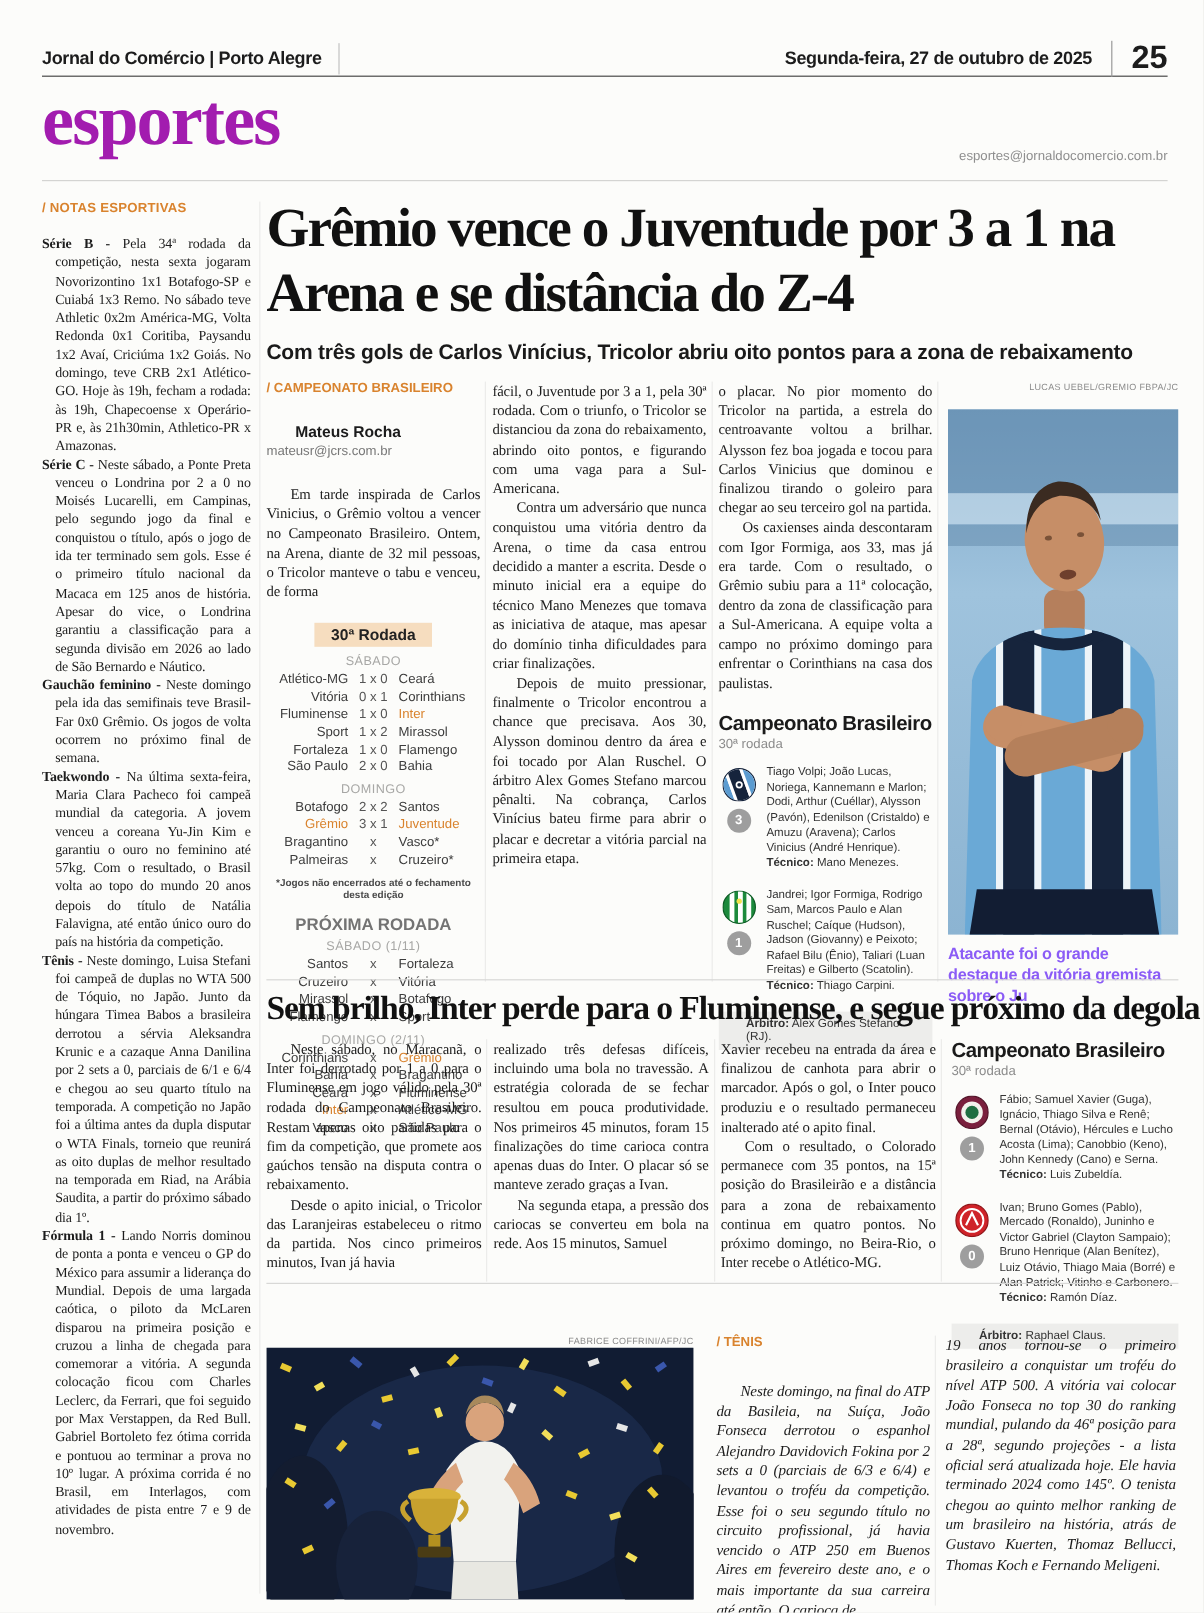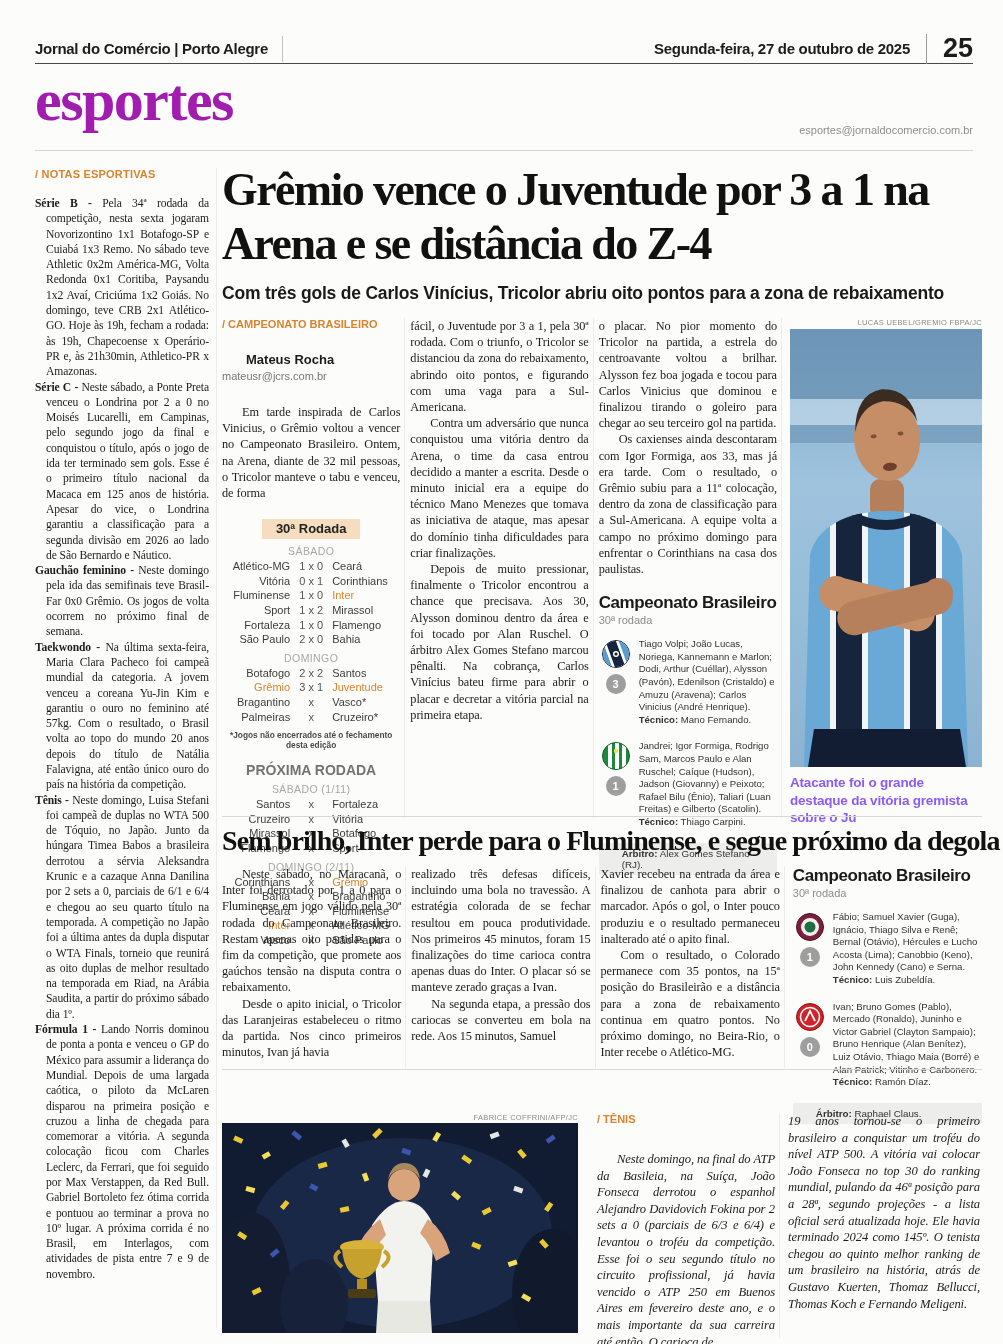--- a/index.html
+++ b/index.html
@@ -104,21 +104,21 @@
   .team { display:flex; margin-bottom:14px; }
   .tbadges { width:34px; display:flex; flex-direction:column; align-items:center; gap:6px; padding-top:2px; }
   .tscore { width:20px; height:20px; border-radius:50%; background:#9e9e9e; color:#fff;
     font-weight:bold; font-size:11px; display:flex; align-items:center; justify-content:center; }
   .ttext { flex:1; font-size:9.6px; line-height:12.6px; color:#333; padding-left:6px; }
   .refbar { background:#ededeb; font-size:9.8px; color:#333; padding:5px 23px; margin-top:4px; }
 
   
   .photo-credit {
     font-family:"Liberation Sans", sans-serif; font-size:7.5px; color:#8a8a8a;
-    letter-spacing:0.3px; text-align:right; margin-bottom:2px;
+    letter-spacing:0.3px; text-align:right; margin-bottom:14px;
   }
   .caption {
     font-family:"Liberation Sans", sans-serif; font-weight:bold; font-size:13.5px;
     line-height:17.5px; color:#8b5cf6; margin-top:7px; letter-spacing:-0.2px;
   }
 
   .hrule { position:absolute; left:0; width:760px; border-top:1px solid #d8d8d6; }
 
   .headline2 {
     position:absolute; left:0; font-weight:bold; font-size:28px; letter-spacing:-0.9px; color:#111;
@@ -313,21 +313,21 @@
                   <rect x="6" y="0" width="2.5" height="28" fill="#fff"></rect>
                   <rect x="8.5" y="0" width="10" height="28" fill="#16243c"></rect>
                   <rect x="18.5" y="0" width="2.5" height="28" fill="#fff"></rect>
                   <rect x="21" y="0" width="9" height="28" fill="#5b9bd0"></rect>
                 </g>
                 <circle cx="14" cy="14" r="3" fill="#fff"></circle>
                 <circle cx="14" cy="14" r="1.6" fill="#16243c"></circle>
               </svg>
               <div class="tscore">3</div>
             </div>
-            <div class="ttext"><span>Tiago Volpi; João Lucas, Noriega, Kannemann e Marlon; Dodi, Arthur (Cuéllar), Alysson (Pavón), Edenilson (Cristaldo) e Amuzu (Aravena); Carlos Vinicius (André Henrique).</span> <b>Técnico:</b> <span>Mano Fernando.</span></div>
+            <div class="ttext"><span>Tiago Volpi; João Lucas, Noriega, Kannemann e Marlon; Dodi, Arthur (Cuéllar), Alysson (Pavón), Edenilson (Cristaldo) e Amuzu (Aravena); Carlos Vinicius (André Henrique).</span> <b>Técnico:</b> <span>Mano Menezes.</span></div>
           </div>
           <div class="team">
             <div class="tbadges">
               <svg width="28" height="28" viewBox="0 0 28 28">
                 <defs>
                     <clipPath id="cj">
                       <circle cx="14" cy="14" r="13"></circle>
                     </clipPath>
                   </defs>
                 <circle cx="14" cy="14" r="13.5" fill="#1c8a3c" stroke="#0e5c25" stroke-width="1"></circle>

